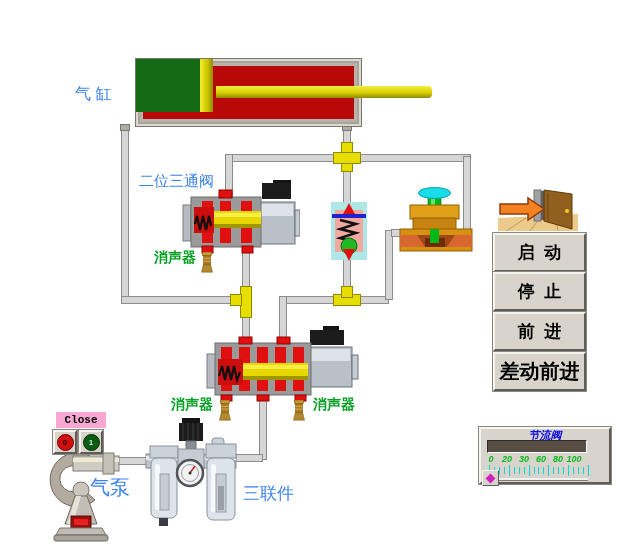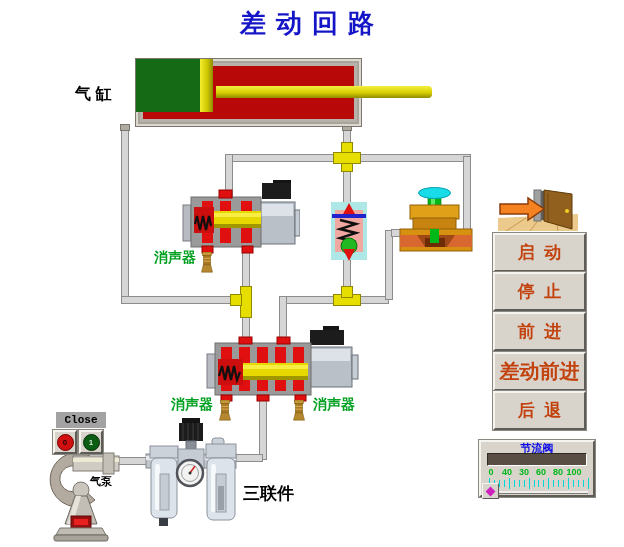--- a/index.html
+++ b/index.html
@@ -2,55 +2,55 @@
 <html><head>
 <meta charset="utf-8">
 <style>
   html,body{margin:0;padding:0;background:#fff;}
   #stage{position:relative;width:624px;height:547px;background:#ffffff;overflow:hidden;
          font-family:"Liberation Sans",sans-serif;}
   .abs{position:absolute;}
   
   #title{left:0;top:6px;width:100%;text-align:center;font-size:26px;font-weight:bold;
          color:#1515c8;letter-spacing:10px;white-space:pre;}
-  .lbl-blue{color:#000000;font-weight:bold;font-size:15px;white-space:pre;}
+  .lbl-blue{color:#3b82f6;font-weight:normal;font-size:15px;white-space:pre;}
   .lbl-green{color:#00a020;font-weight:bold;font-size:14px;white-space:pre;}
   
   .pipe{position:absolute;background:#d6d6d6;border:1px solid #8c8c8c;box-sizing:border-box;z-index:1;}
   .conn{position:absolute;background:#e6de00;border:1px solid #8f8800;box-sizing:border-box;z-index:2;}
   .comp{position:absolute;z-index:3;}
   .lblz{z-index:6;}
   
   #cyl{left:135px;top:58px;width:225px;height:67px;background:#b6b2aa;border:1px solid #7a766e;
        box-shadow:inset 0 0 0 2px #dcd8d0, inset 0 0 0 4px #a8a49c;z-index:3;}
   #cyl .cav{position:absolute;left:7px;top:7px;width:211px;height:53px;background:#b80808;}
   #cyl .grn{position:absolute;left:0;top:0;width:64px;height:53px;background:#156a15;}
   #cyl .pis{position:absolute;left:64px;top:0;width:13px;height:53px;
             background:linear-gradient(90deg,#f4ee30,#cfc800 55%,#8f8a00);}
   #rod{left:216px;top:86px;width:216px;height:12px;z-index:4;
        background:linear-gradient(180deg,#f4ee40,#d8d000 55%,#8f8a00);border-radius:0 4px 4px 0;}
   .leg{position:absolute;width:10px;height:7px;background:#b0aca4;border:1px solid #7a766e;box-sizing:border-box;z-index:2;}
   
   .hmi-btn{position:absolute;left:493px;width:89px;height:35px;background:#d8d4cc;
            border:2px solid;border-color:#f6f4ee #5e5c56 #5e5c56 #f6f4ee;
-           box-shadow:0 0 0 1px #8a8880;color:#c2410c;font-weight:bold;font-size:17px;
+           box-shadow:0 0 0 1px #8a8880;color:#000000;font-weight:bold;font-size:17px;
            display:flex;align-items:center;justify-content:center;white-space:pre;cursor:pointer;z-index:5;}
   
-  #close-btn{left:56px;top:412px;width:50px;height:16px;background:#a3a3a3;color:#000;
+  #close-btn{left:56px;top:412px;width:50px;height:16px;background:#f9a8d4;color:#000;
              font-family:"Liberation Mono",monospace;font-size:11px;font-weight:bold;
              display:flex;align-items:center;justify-content:center;z-index:5;cursor:pointer;}
   .ind-btn{position:absolute;top:430px;width:24px;height:24px;background:#d8d4cc;
            border:2px solid;border-color:#f6f4ee #5e5c56 #5e5c56 #f6f4ee;box-shadow:0 0 0 1px #8a8880;
            display:flex;align-items:center;justify-content:center;z-index:5;cursor:pointer;box-sizing:border-box;}
   .ind-circ{width:15px;height:15px;border-radius:50%;display:flex;align-items:center;justify-content:center;
             font-size:8px;font-weight:bold;color:rgba(0,0,0,0.85);}
   
-  #thr{left:479px;top:440px;width:116px;height:57px;background:#d8d4cc;
+  #thr{left:479px;top:427px;width:132px;height:57px;background:#d8d4cc;
        border:2px solid;border-color:#f6f4ee #5e5c56 #5e5c56 #f6f4ee;box-shadow:0 0 0 1px #8a8880;
-       box-sizing:border-box;z-index:5;}
+       box-sizing:border-box;z-index:5;font-style:italic;}
   #thr .tl{position:absolute;left:0;top:-1px;width:100%;text-align:center;color:#0a0ae6;
            font-size:11px;font-weight:bold;}
   #thr .disp{position:absolute;left:6px;top:11px;width:100px;height:13px;background:#584e44;
              border:1px solid;border-color:#2e2a26 #fff #fff #2e2a26;box-sizing:border-box;}
   #thr .num{position:absolute;font-size:9px;font-weight:bold;color:#00b818;transform:translateX(-50%);top:25px;}
   #thr .tks1{position:absolute;left:8px;top:38px;width:99px;height:7px;
              background:repeating-linear-gradient(90deg,#00d8d8 0 1px,transparent 1px 4.95px);}
   #thr .tks2{position:absolute;left:8px;top:36px;width:100px;height:11px;
              background:repeating-linear-gradient(90deg,#00d8d8 0 1px,transparent 1px 19.8px);}
   #thr .trk{position:absolute;left:8px;top:49px;width:99px;height:2px;background:#f0f0f0;
@@ -58,21 +58,20 @@
   #thr .hdl{position:absolute;left:1px;top:41px;width:15px;height:14px;background:#d8d4cc;
             border:1px solid;border-color:#f6f4ee #5e5c56 #5e5c56 #f6f4ee;cursor:pointer;
             display:flex;align-items:center;justify-content:center;}
   #thr .hdl .dia{width:7px;height:7px;background:#d020c0;transform:rotate(45deg);}
 </style>
 </head>
 <body>
 
 <div id="stage">
 
-  <div class="abs" id="title">差动回路</div>
 
   <div class="pipe" style="left:121px;top:128px;width:8px;height:170px"></div>
   <div class="pipe" style="left:121px;top:296px;width:113px;height:8px"></div>
   <div class="pipe" style="left:242px;top:247px;width:8px;height:99px"></div>
   <div class="pipe" style="left:343px;top:126px;width:8px;height:28px"></div>
   <div class="pipe" style="left:227px;top:154px;width:114px;height:8px"></div>
   <div class="pipe" style="left:225px;top:154px;width:8px;height:44px"></div>
   <div class="pipe" style="left:352px;top:154px;width:119px;height:8px"></div>
   <div class="pipe" style="left:463px;top:156px;width:8px;height:84px"></div>
   <div class="pipe" style="left:343px;top:166px;width:8px;height:44px"></div>
@@ -116,20 +115,21 @@
     <rect x="63" y="21" width="11" height="42" fill="#e01010"></rect>
     <rect x="41" y="10" width="13" height="8" fill="#e01010" stroke="#900"></rect>
     <rect x="24" y="66" width="11" height="7" fill="#e01010" stroke="#900"></rect>
     <rect x="64" y="66" width="11" height="7" fill="#e01010" stroke="#900"></rect>
     <rect x="34" y="31" width="49" height="17" fill="#e6d800"></rect>
     <rect x="34" y="33" width="49" height="4" fill="#fff860" opacity="0.7"></rect>
     <rect x="34" y="44" width="49" height="4" fill="#a09600"></rect>
     <rect x="16" y="27" width="20" height="26" fill="#cc0e0e"></rect>
     <polyline points="17,44 19,36 22,50 25,36 28,50 31,36 33,46" fill="none" stroke="#101010" stroke-width="2.2"></polyline>
   </svg>
+  <div class="abs lbl-blue lblz" style="left:139px;top:172px">二位三通阀</div>
 
   <svg class="comp" style="left:330px;top:202px" width="38" height="60" viewBox="0 0 38 60">
     <rect x="1" y="0" width="36" height="58" fill="#aee8e6"></rect>
     <rect x="5" y="8" width="28" height="42" fill="#f0a8a0"></rect>
     <polygon points="19,1 12,14 26,14" fill="#e01010"></polygon>
     <rect x="2" y="12" width="34" height="4" fill="#2222cc"></rect>
     <polyline points="10,18 26,22 10,27 26,31 10,36 26,40" fill="none" stroke="#101010" stroke-width="2.4"></polyline>
     <circle cx="19" cy="44" r="8" fill="#22b822" stroke="#0c700c"></circle>
     <polygon points="19,59 13,47 25,47" fill="#e01010"></polygon>
   </svg>
@@ -204,21 +204,21 @@
     <rect x="33" y="10" width="46" height="4" fill="#ecead2"></rect>
     <rect x="63" y="5" width="11" height="21" fill="#c4c0b8" stroke="#807c74"></rect>
     <circle cx="41" cy="42" r="8" fill="#cac6be" stroke="#7a766e"></circle>
     <polygon points="35,48 47,48 57,76 25,76" fill="#c2beb6" stroke="#6e6a62"></polygon>
     <polygon points="36,48 41,48 33,76 27,76" fill="#e6e2da"></polygon>
     <rect x="31" y="68" width="20" height="12" fill="#981010" stroke="#5c0808"></rect>
     <rect x="34" y="71" width="14" height="6" fill="#e82020"></rect>
     <polygon points="20,80 62,80 66,87 16,87" fill="#c0bcb4" stroke="#7a766e"></polygon>
     <rect x="14" y="87" width="54" height="6" rx="2" fill="#a8a49c" stroke="#6e6a62"></rect>
   </svg>
-  <div class="abs lbl-blue lblz" style="left:90px;top:474px;font-size:11px">气泵</div>
+  <div class="abs lbl-blue lblz" style="left:90px;top:474px;font-size:20px">气泵</div>
 
   <svg class="comp" style="left:142px;top:416px" width="98" height="114" viewBox="0 0 98 114">
     <rect x="4" y="38" width="90" height="14" fill="#c2c6cc" stroke="#82868c"></rect>
     <rect x="4" y="40" width="90" height="4" fill="#e8eaee"></rect>
     <rect x="8" y="30" width="28" height="12" fill="#ccd2da" stroke="#8a929a"></rect>
     <rect x="9" y="42" width="26" height="60" rx="6" fill="#dde3ea" stroke="#8a929a"></rect>
     <rect x="13" y="48" width="5" height="46" rx="2" fill="#f6f9fc"></rect>
     <rect x="18" y="58" width="9" height="36" fill="#c6ccd4" stroke="#9aa0a8"></rect>
     <rect x="17" y="102" width="9" height="8" fill="#3a3e44"></rect>
     <rect x="40" y="2" width="18" height="6" fill="#141414"></rect>
@@ -259,27 +259,26 @@
     <rect x="45" y="2" width="3" height="29" fill="#606060"></rect>
     <polygon points="48,1 76,5 76,40 48,32" fill="#91601e" stroke="#5c3a08"></polygon>
     <line x1="52" y1="4" x2="52" y2="34" stroke="#6e4812"></line>
     <circle cx="71" cy="22" r="2" fill="#f0d020"></circle>
     <polygon points="4,15 32,15 32,9 48,20 32,31 32,25 4,25" fill="#f58220" stroke="#8a3c08" stroke-width="1.5"></polygon>
   </svg>
   <div class="hmi-btn" style="top:233px">启  动</div>
   <div class="hmi-btn" style="top:312px">前  进</div>
   <div class="hmi-btn" style="top:272px">停  止</div>
   <div class="hmi-btn" style="top:352px;font-size:20px">差动前进</div>
-  <div class="hmi-btn" style="top:391px">后  退</div>
 
   <div class="abs" id="thr">
     <div class="tl">节流阀</div>
     <div class="disp"></div>
     <span class="num" style="left:10px">0</span>
-    <span class="num" style="left:26px">40</span>
+    <span class="num" style="left:26px">20</span>
     <span class="num" style="left:43px">30</span>
     <span class="num" style="left:60px">60</span>
     <span class="num" style="left:77px">80</span>
     <span class="num" style="left:93px">100</span>
     <div class="tks2"></div>
     <div class="tks1"></div>
     <div class="trk"></div>
     <div class="hdl">
         <div class="dia"></div>
       </div>

